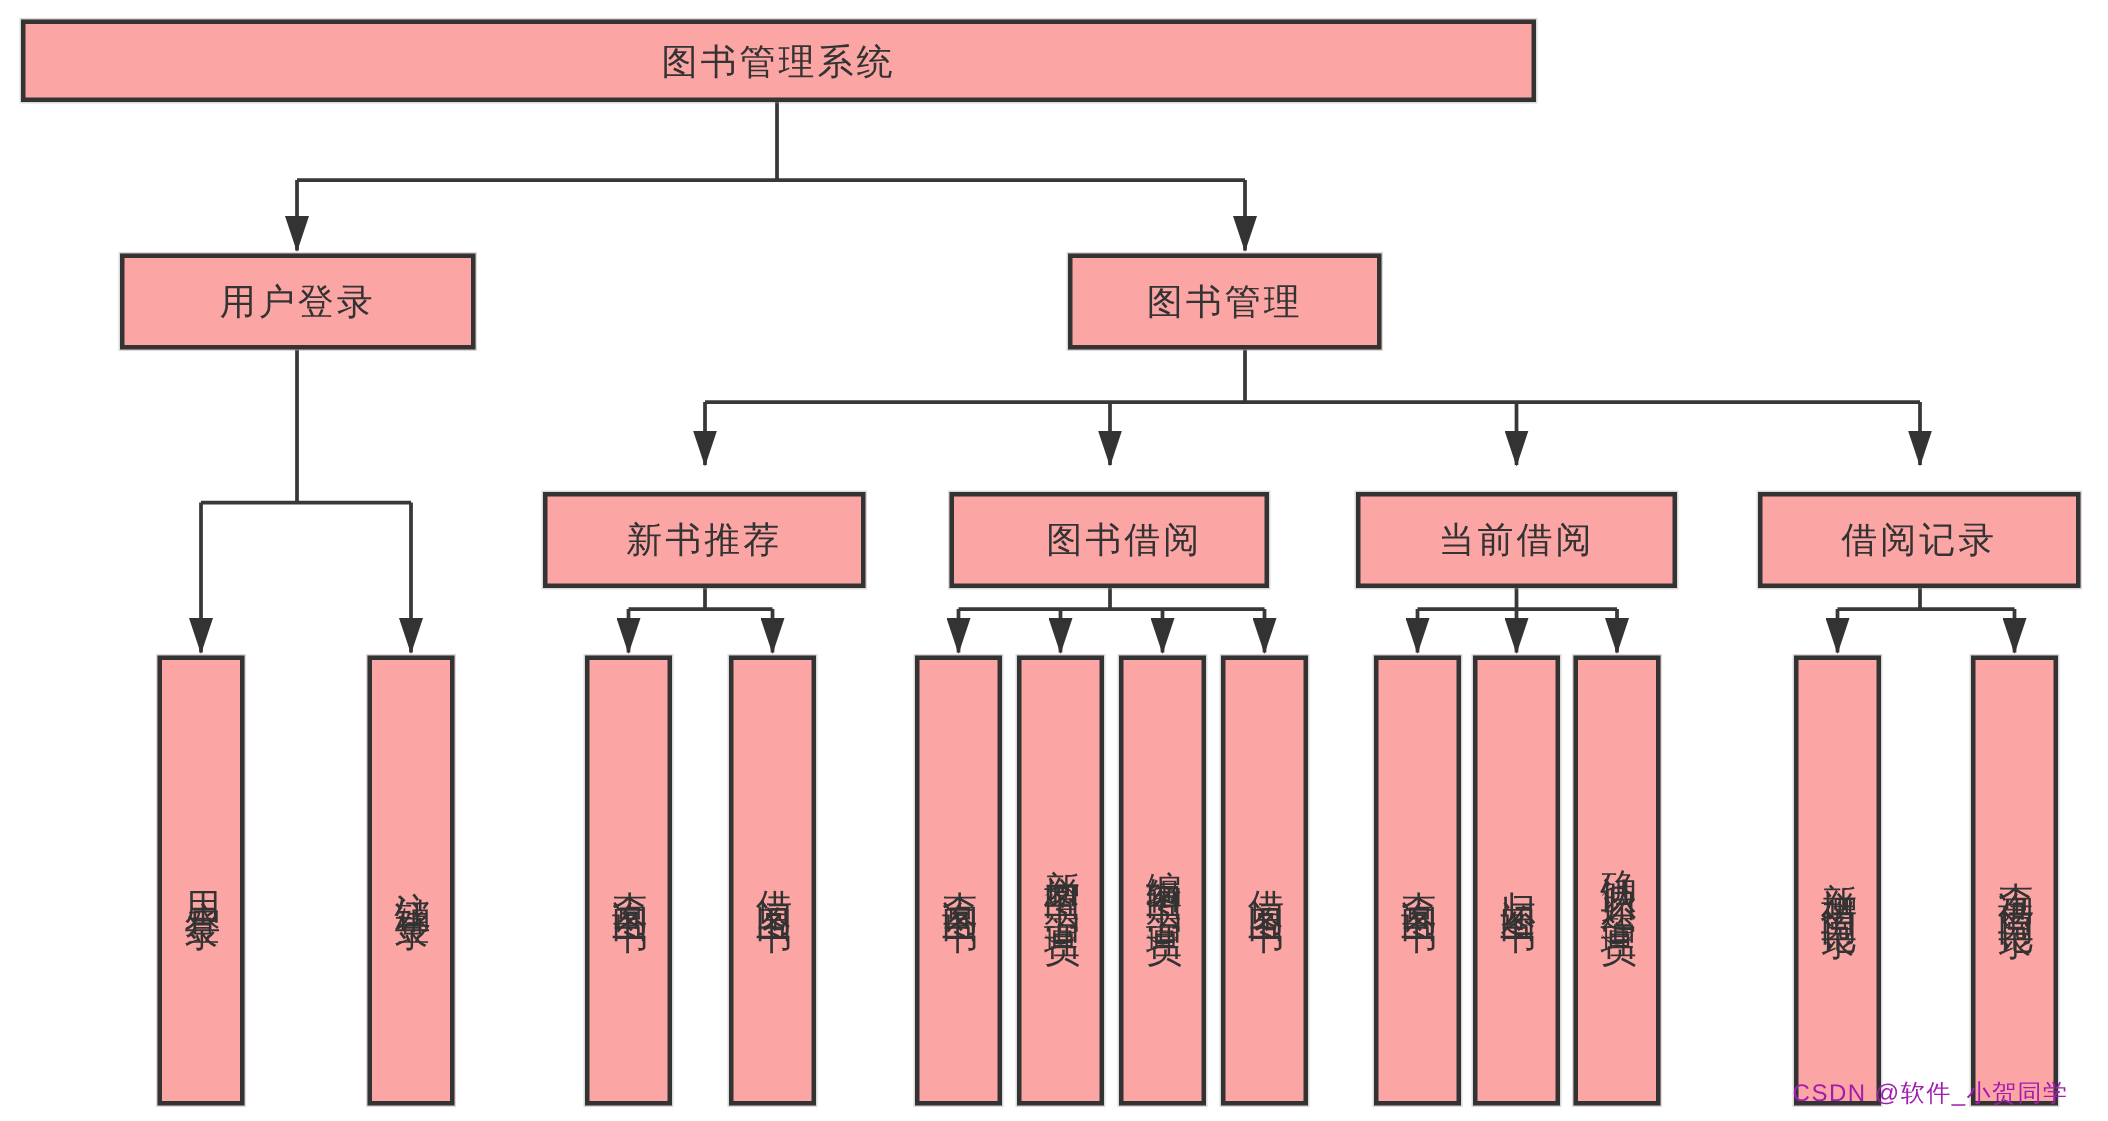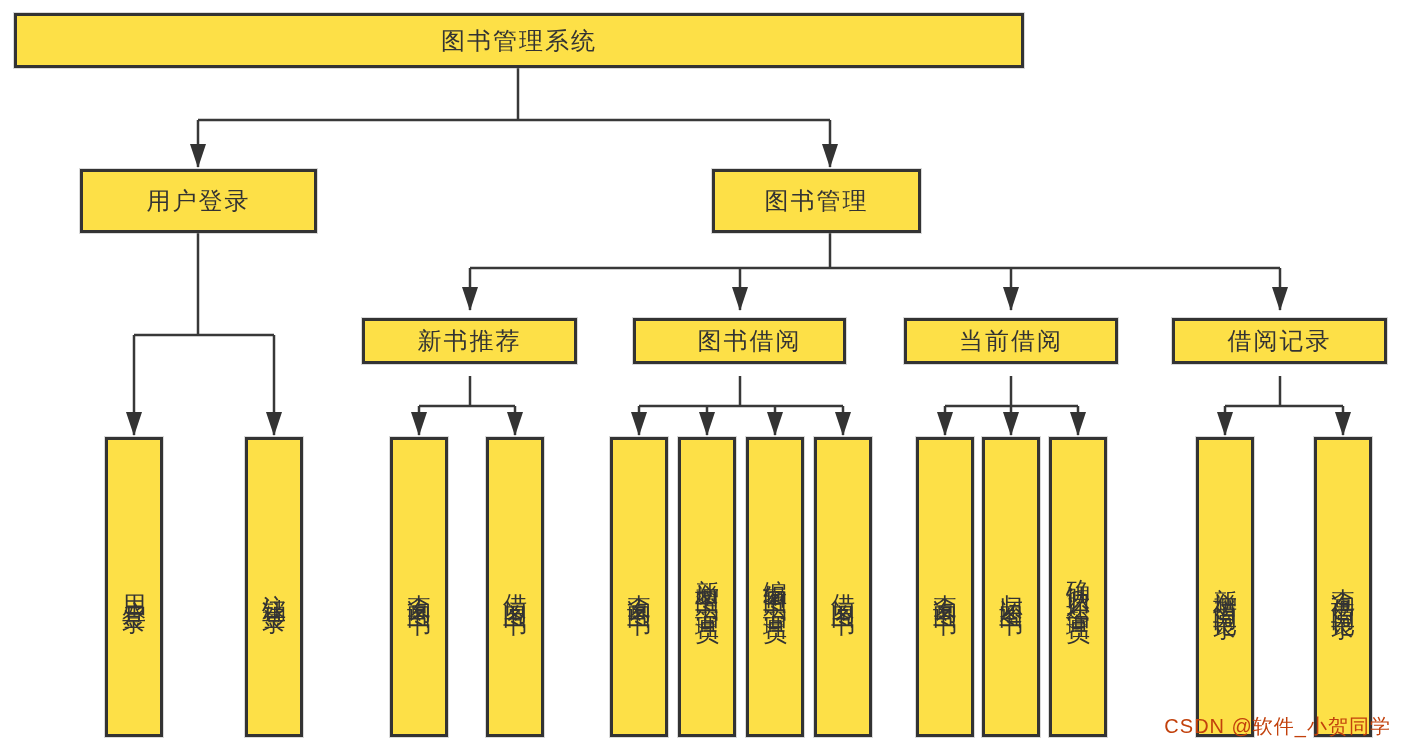--- a/index.html
+++ b/index.html
@@ -17,21 +17,21 @@
     width: 1405px; height: 747px;
   }
   #connectors path {
     fill: none;
     stroke: #383838;
     stroke-width: 2.5;
   }
   .box {
     position: absolute;
     box-sizing: border-box;
-    background: #fde047;
+    background: #fca5a5;
     border: 3px solid #333333;
     box-shadow: 0 0 0 1px rgba(150,150,150,0.35);
     display: flex;
     align-items: center;
     justify-content: center;
     color: #333333;
     z-index: 2;
   }
   .h-box {
     font-size: 24px;
@@ -40,28 +40,28 @@
   }
   .v-box {
     writing-mode: vertical-rl;
     text-orientation: mixed;
     font-size: 24px;
     letter-spacing: 6px;
     line-height: 1;
   }
   .leaf { top: 437px; width: 58px; height: 300px; }
   .lvl2 { top: 169px; height: 64px; }
-  .lvl3 { top: 318px; height: 46px; }
+  .lvl3 { top: 328px; height: 64px; }
   #watermark {
     position: absolute;
-    right: 14px;
+    right: 26px;
     bottom: 7px;
-    font-size: 20px;
+    font-size: 16px;
     letter-spacing: 1px;
-    color: #c2410c;
+    color: #a21caf;
     z-index: 5;
     white-space: nowrap;
   }
 </style>
 </head>
 <body>
 
 <div id="canvas">
 
   <svg id="connectors" viewBox="0 0 1405 747" xmlns="http://www.w3.org/2000/svg">

